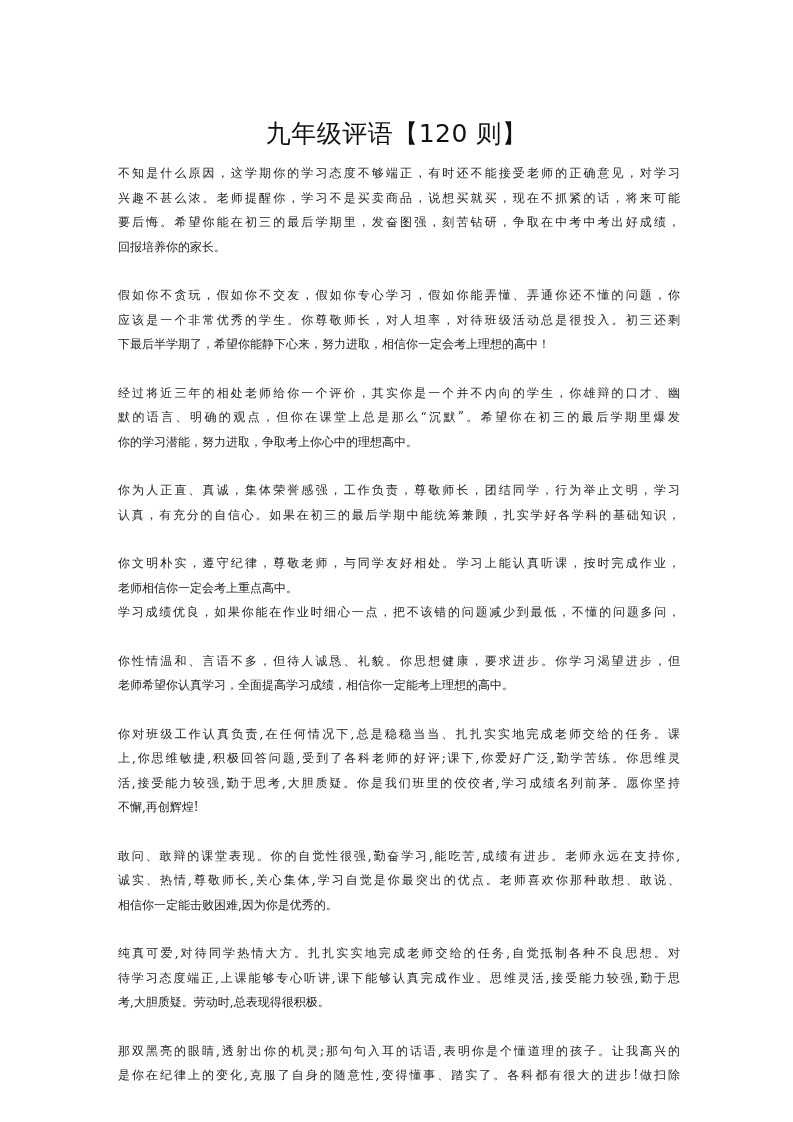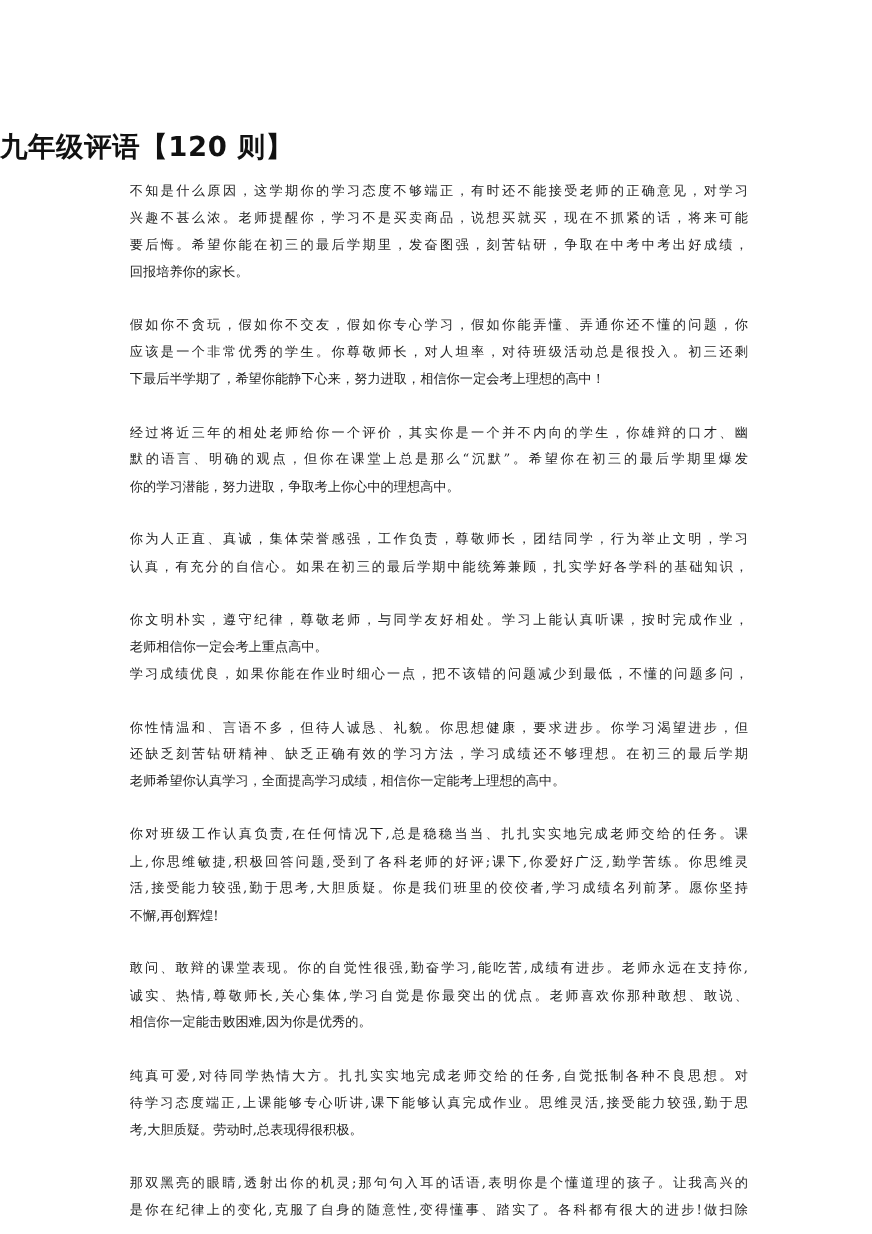--- a/index.html
+++ b/index.html
@@ -21,24 +21,25 @@
       top: 0;
       width: 793px;
       height: 1122px;
       background: #ffffff;
     }
     .title {
       position: absolute;
       left: 0;
       top: 100px;
       width: 793px;
+      text-align: center;
       font-family: "DejaVu Sans", "Liberation Sans", sans-serif;
       font-size: 25px;
       line-height: 34px;
-      font-weight: bold;
+      font-weight: normal;
       color: #111111;
       letter-spacing: 0.5px;
     }
     .content {
       position: absolute;
       left: 118px;
       top: 155px;
       width: 562px;
     }
     .para {
@@ -92,21 +93,20 @@
     </p>
 
     <p class="para">
       <span class="line">你文明朴实，遵守纪律，尊敬老师，与同学友好相处。学习上能认真听课，按时完成作业，</span>
       <span class="line last">老师相信你一定会考上重点高中。</span>
       <span class="line">学习成绩优良，如果你能在作业时细心一点，把不该错的问题减少到最低，不懂的问题多问，</span>
     </p>
 
     <p class="para">
       <span class="line">你性情温和、言语不多，但待人诚恳、礼貌。你思想健康，要求进步。你学习渴望进步，但</span>
-      <span class="line">还缺乏刻苦钻研精神、缺乏正确有效的学习方法，学习成绩还不够理想。在初三的最后学期</span>
       <span class="line last">老师希望你认真学习，全面提高学习成绩，相信你一定能考上理想的高中。</span>
     </p>
 
     <p class="para">
       <span class="line">你对班级工作认真负责,在任何情况下,总是稳稳当当、扎扎实实地完成老师交给的任务。课</span>
       <span class="line">上,你思维敏捷,积极回答问题,受到了各科老师的好评;课下,你爱好广泛,勤学苦练。你思维灵</span>
       <span class="line">活,接受能力较强,勤于思考,大胆质疑。你是我们班里的佼佼者,学习成绩名列前茅。愿你坚持</span>
       <span class="line last">不懈,再创辉煌!</span>
     </p>
 

